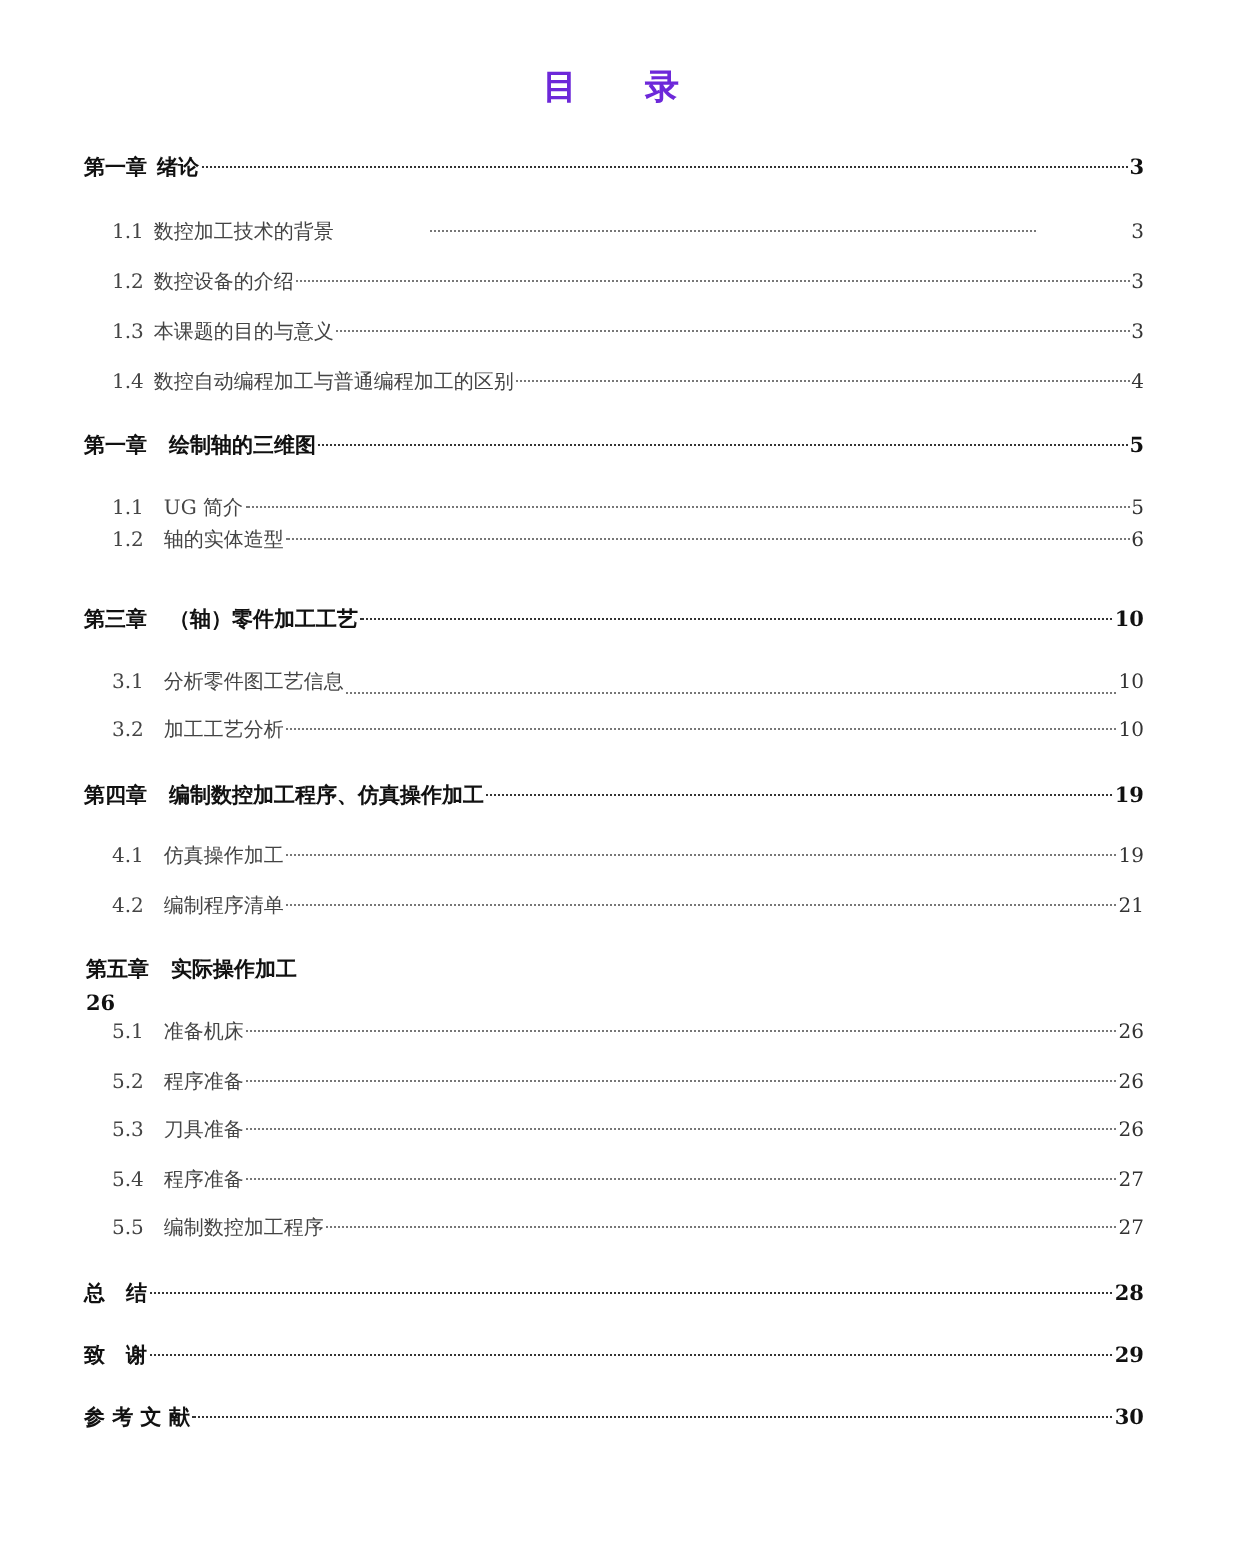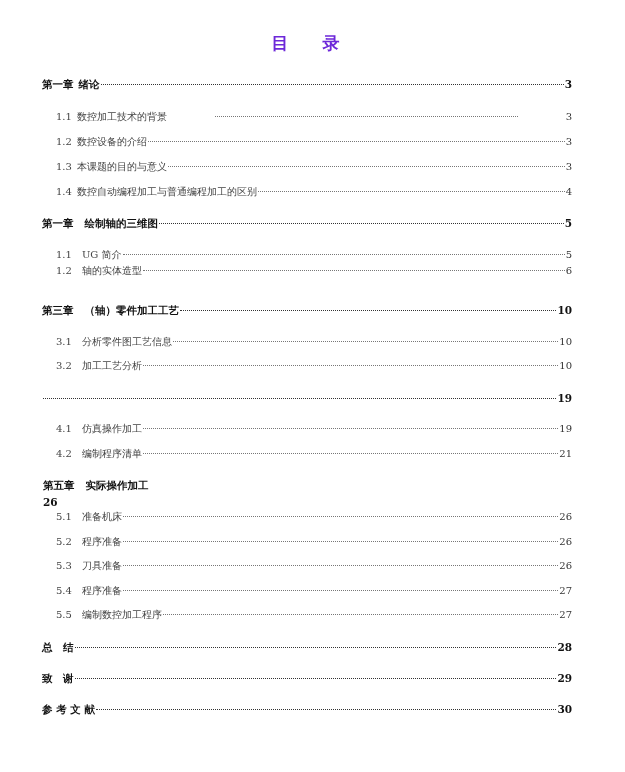--- a/index.html
+++ b/index.html
@@ -136,31 +136,32 @@
       <div class="toc-entry section wide-gap" style="top: 263px;">
         <span class="toc-label"><span class="toc-num">1.2</span><span>轴的实体造型</span></span>
         <span class="toc-leader"></span>
         <span class="toc-page">6</span>
       </div>
       <div class="toc-entry chapter" style="top: 302px; justify-content: center;">
         <span class="toc-label"><span class="toc-num">第三章</span><span style="display: inline-block; width: 6px;"></span><span>（轴）零件加工工艺</span></span>
         <span class="toc-leader"></span>
         <span class="toc-page">10</span>
       </div>
-      <div class="toc-entry section wide-gap" style="top: 334px;">
+      <div class="toc-entry section wide-gap" style="top: 334px; align-items: flex-end;">
         <span class="toc-label"><span class="toc-num">3.1</span><span>分析零件图工艺信息</span></span>
         <span class="toc-leader"></span>
         <span class="toc-page">10</span>
       </div>
       <div class="toc-entry section wide-gap" style="top: 358px;">
         <span class="toc-label"><span class="toc-num">3.2</span><span>加工工艺分析</span></span>
         <span class="toc-leader"></span>
         <span class="toc-page">10</span>
       </div>
       <div class="toc-entry chapter" style="top: 390px;">
+        <span class="toc-label"><span class="toc-num">第四章</span><span style="display: inline-block; width: 6px;"></span><span>编制数控加工程序、仿真操作加工</span></span>
         <span class="toc-leader"></span>
         <span class="toc-page">19</span>
       </div>
       <div class="toc-entry section wide-gap" style="top: 421px;">
         <span class="toc-label"><span class="toc-num">4.1</span><span>仿真操作加工</span></span>
         <span class="toc-leader"></span>
         <span class="toc-page">19</span>
       </div>
       <div class="toc-entry section wide-gap" style="top: 446px;">
         <span class="toc-label"><span class="toc-num">4.2</span><span>编制程序清单</span></span>

